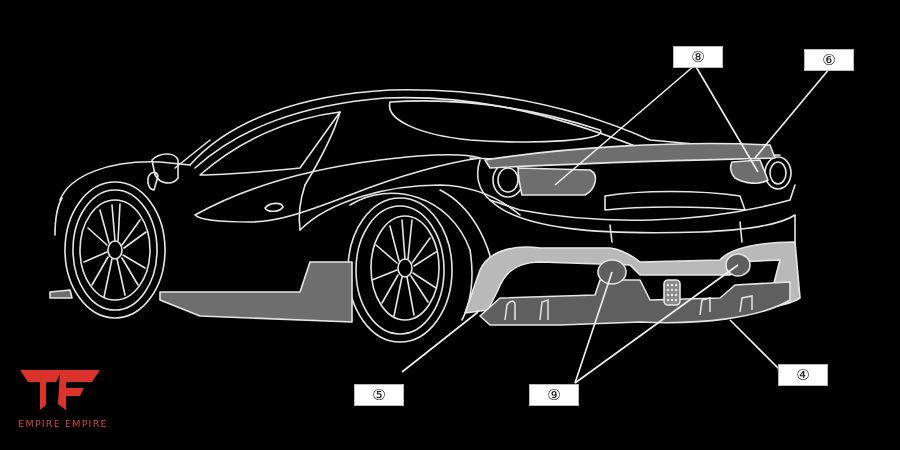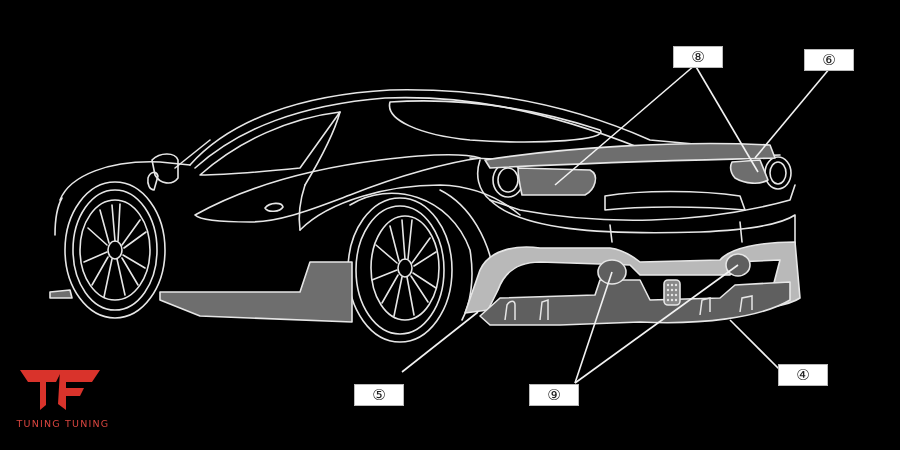--- a/index.html
+++ b/index.html
@@ -132,14 +132,14 @@
   <div class="callout" style="left:354px;top:384px;width:48px;height:20px;">
     <span>⑤</span>
   </div>
   <div class="callout" style="left:529px;top:384px;width:48px;height:20px;">
     <span>⑨</span>
   </div>
   <div class="callout" style="left:778px;top:364px;width:48px;height:20px;">
     <span>④</span>
   </div>
 
-  <div class="logo-text">TUNING TUNING</div>
+  <div class="logo-text">EMPIRE EMPIRE</div>
 </div>
 
 </body></html>

